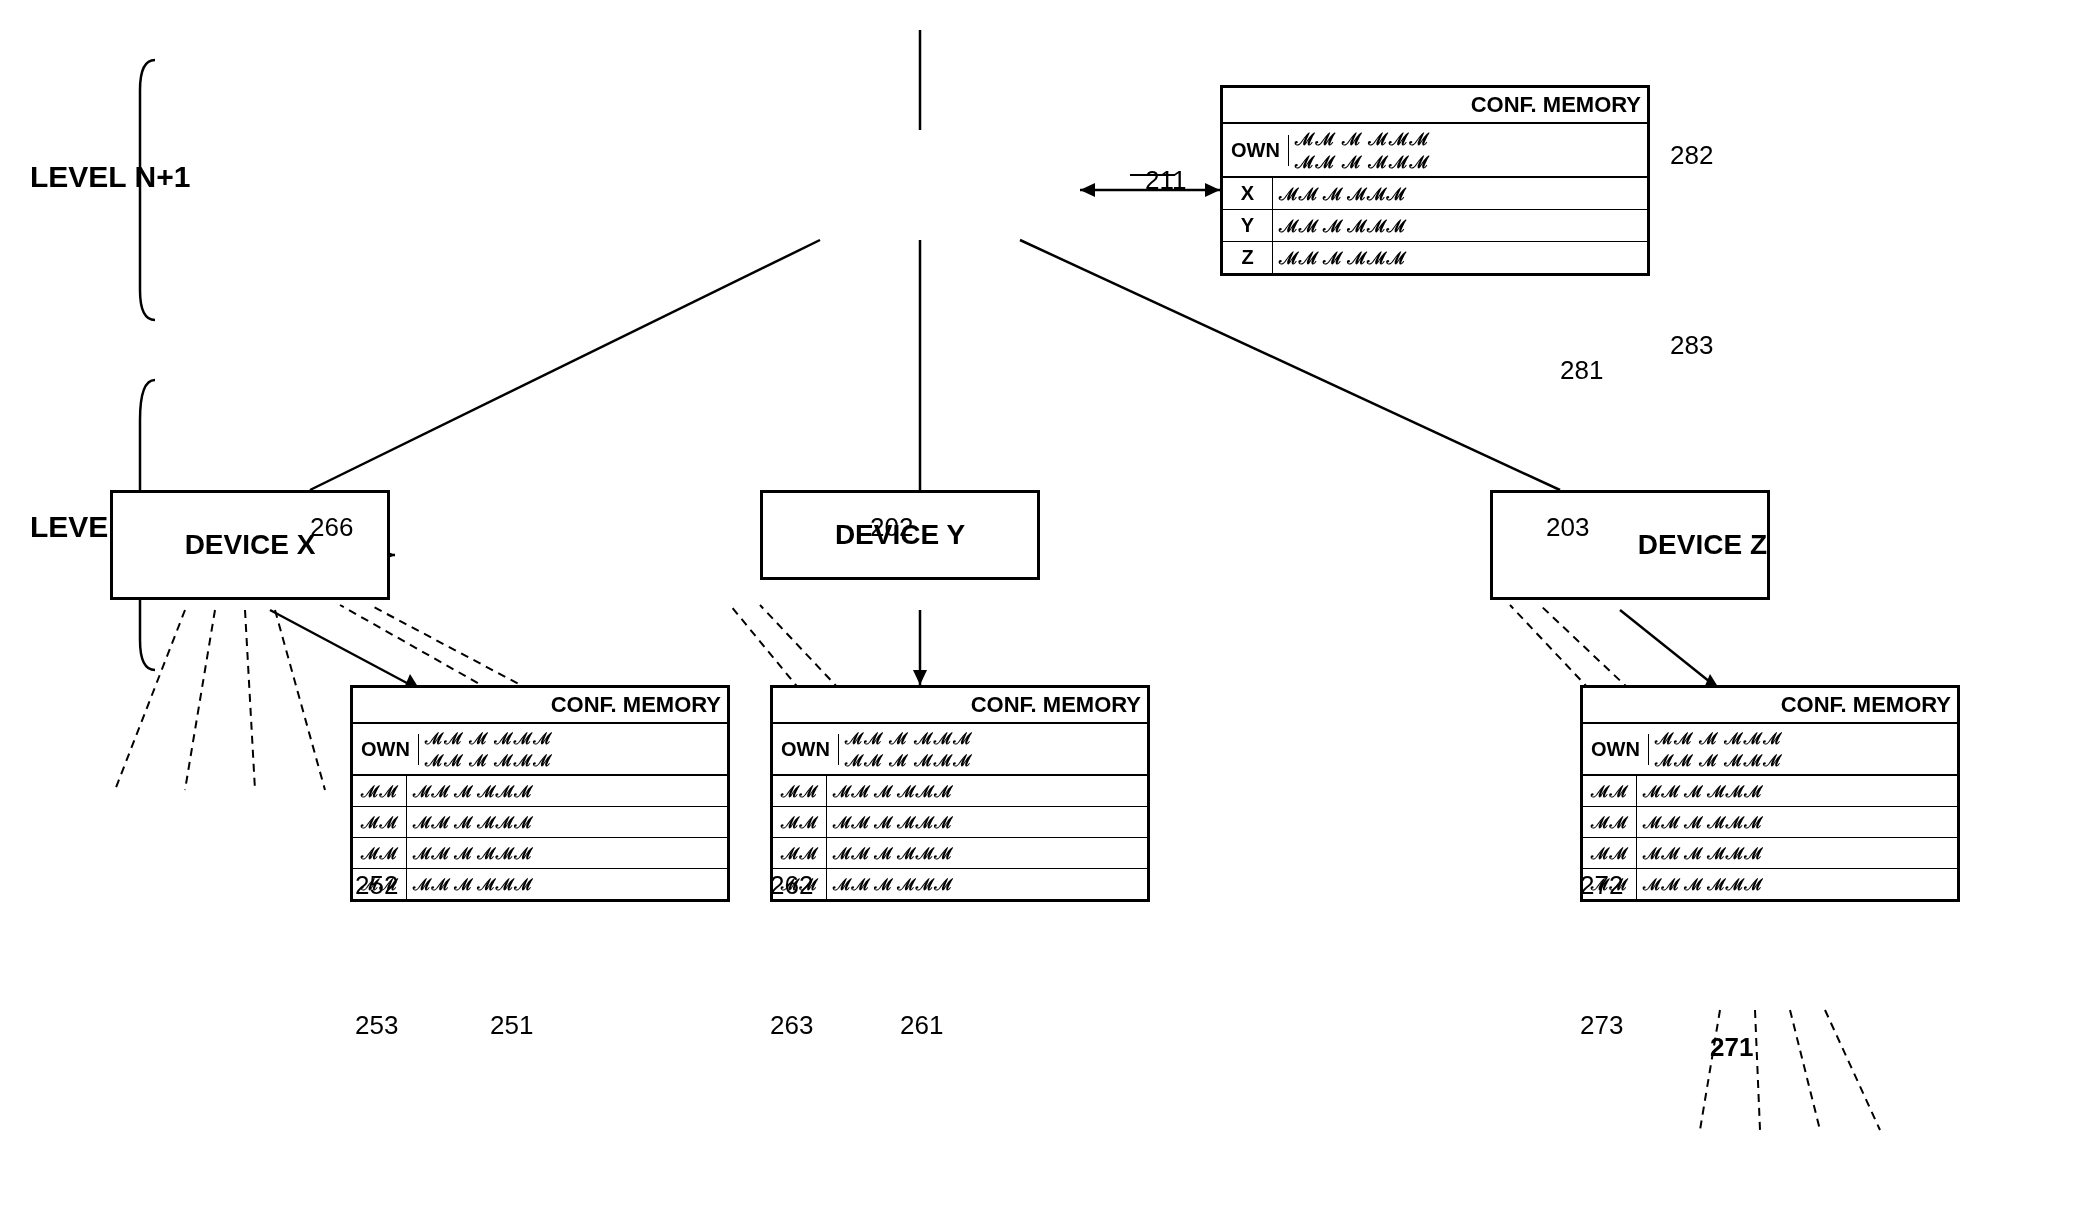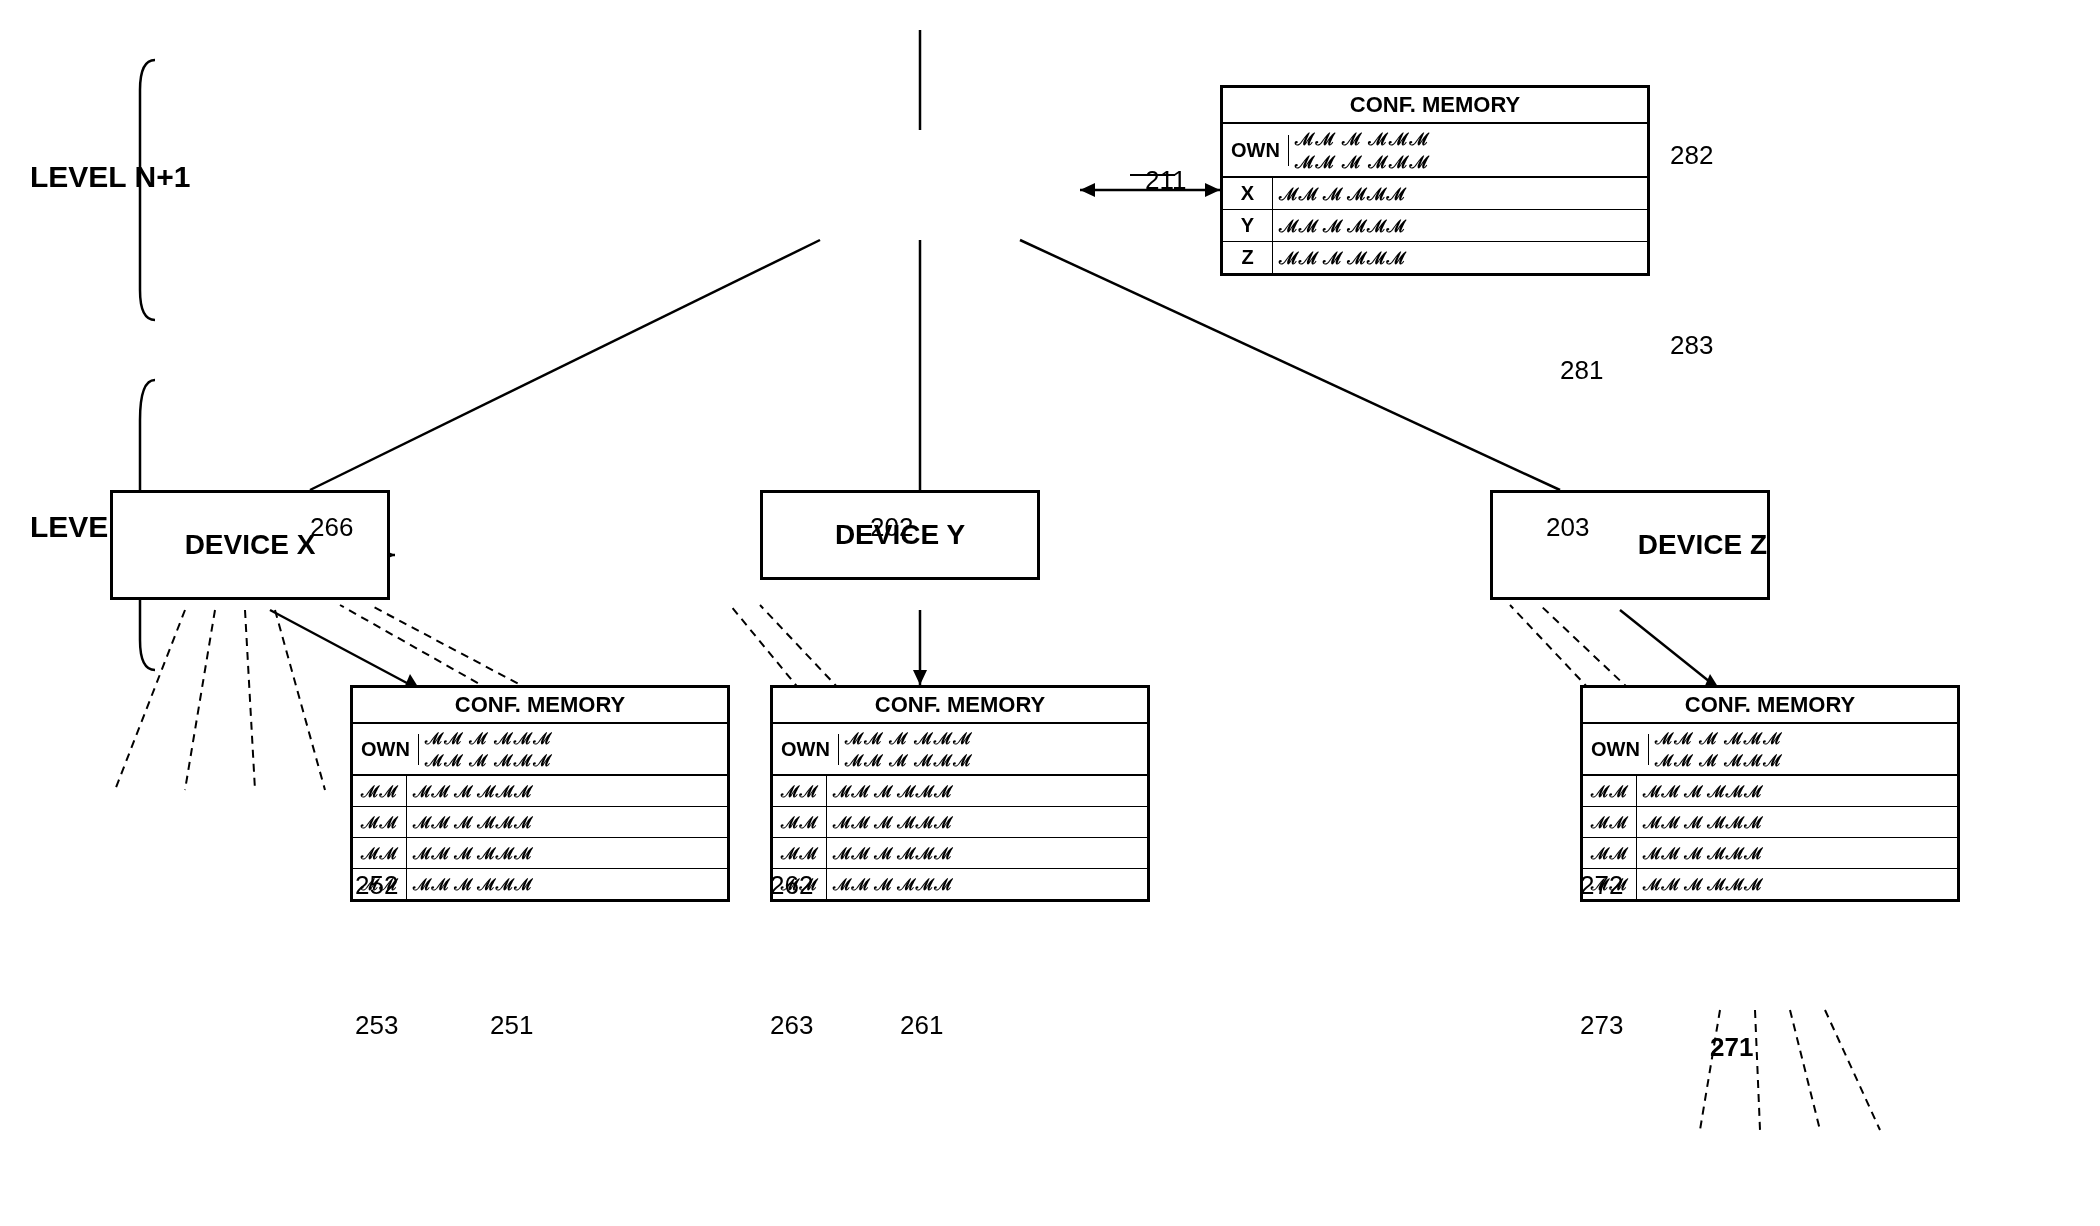--- a/index.html
+++ b/index.html
@@ -36,21 +36,21 @@
     }
     .conf-memory-box {
       position: absolute;
       background: #fff;
       border: 3px solid #000;
       font-family: Arial, sans-serif;
     }
     .conf-memory-title {
       font-size: 22px;
       font-weight: bold;
-      text-align: center;
+      text-align: right;
       padding: 4px 6px;
       border-bottom: 2px solid #000;
     }
     .conf-memory-row {
       display: flex;
       border-bottom: 1px solid #000;
     }
     .conf-memory-row:last-child {
       border-bottom: none;
     }

